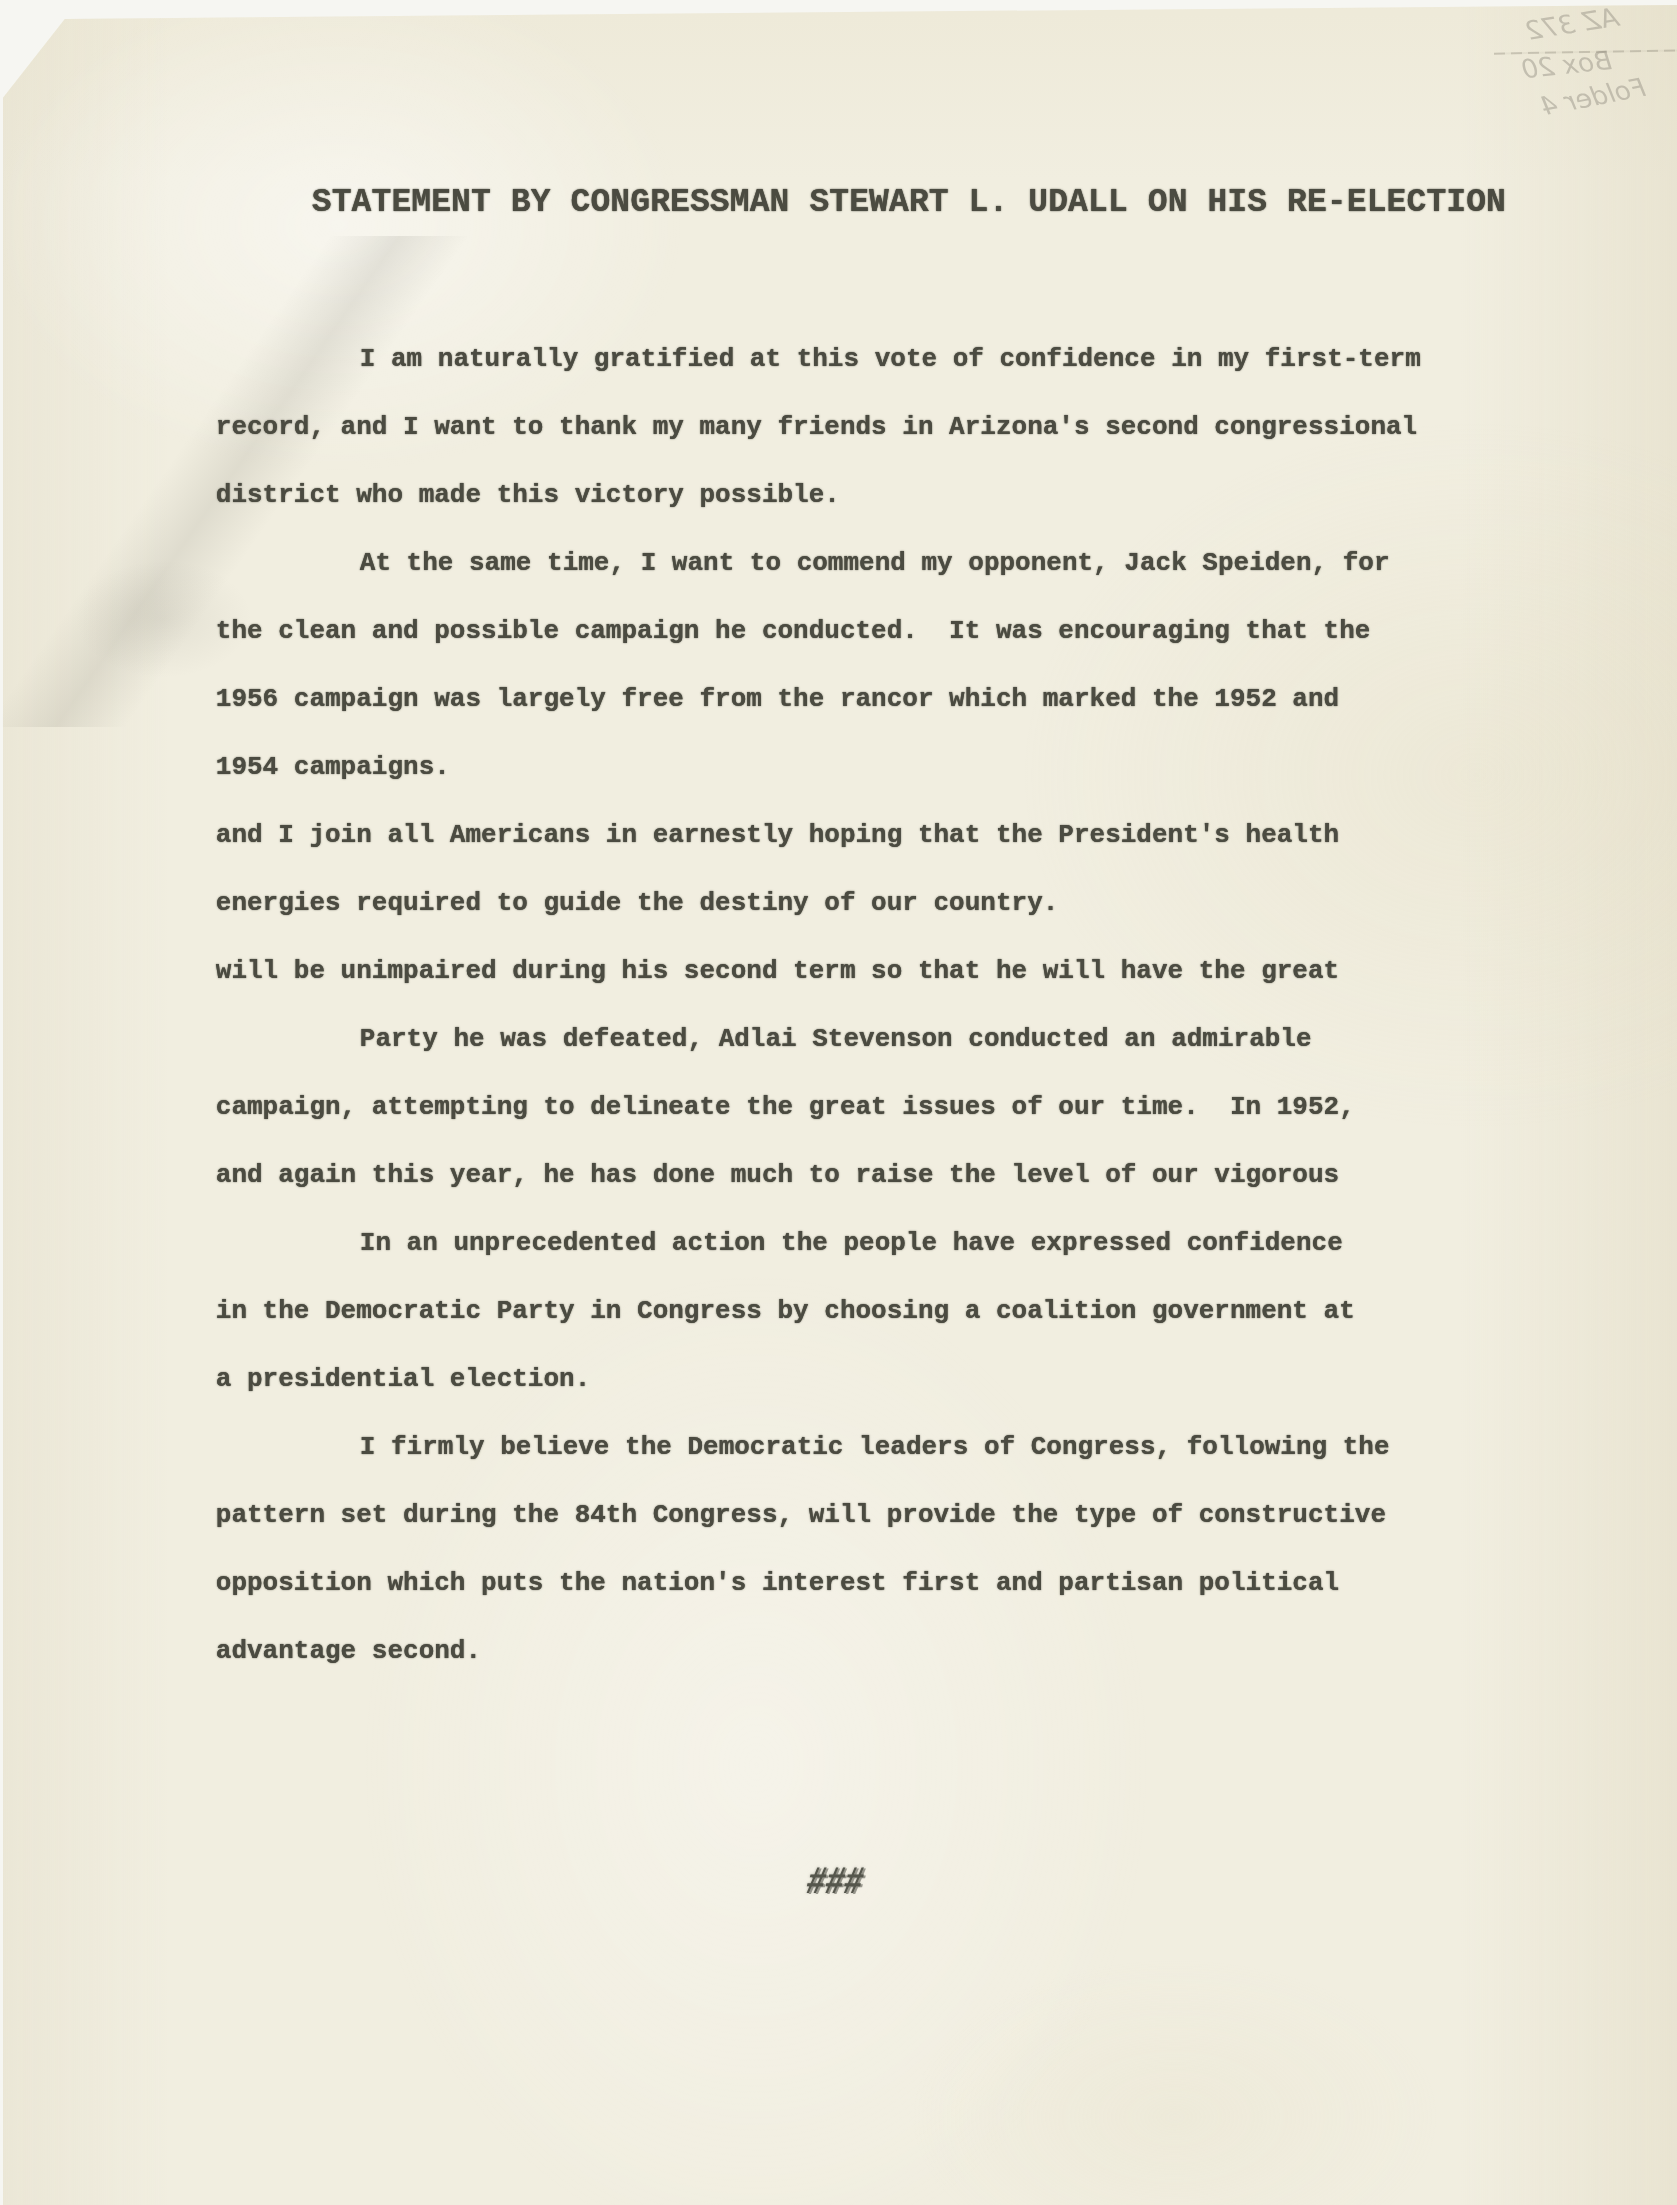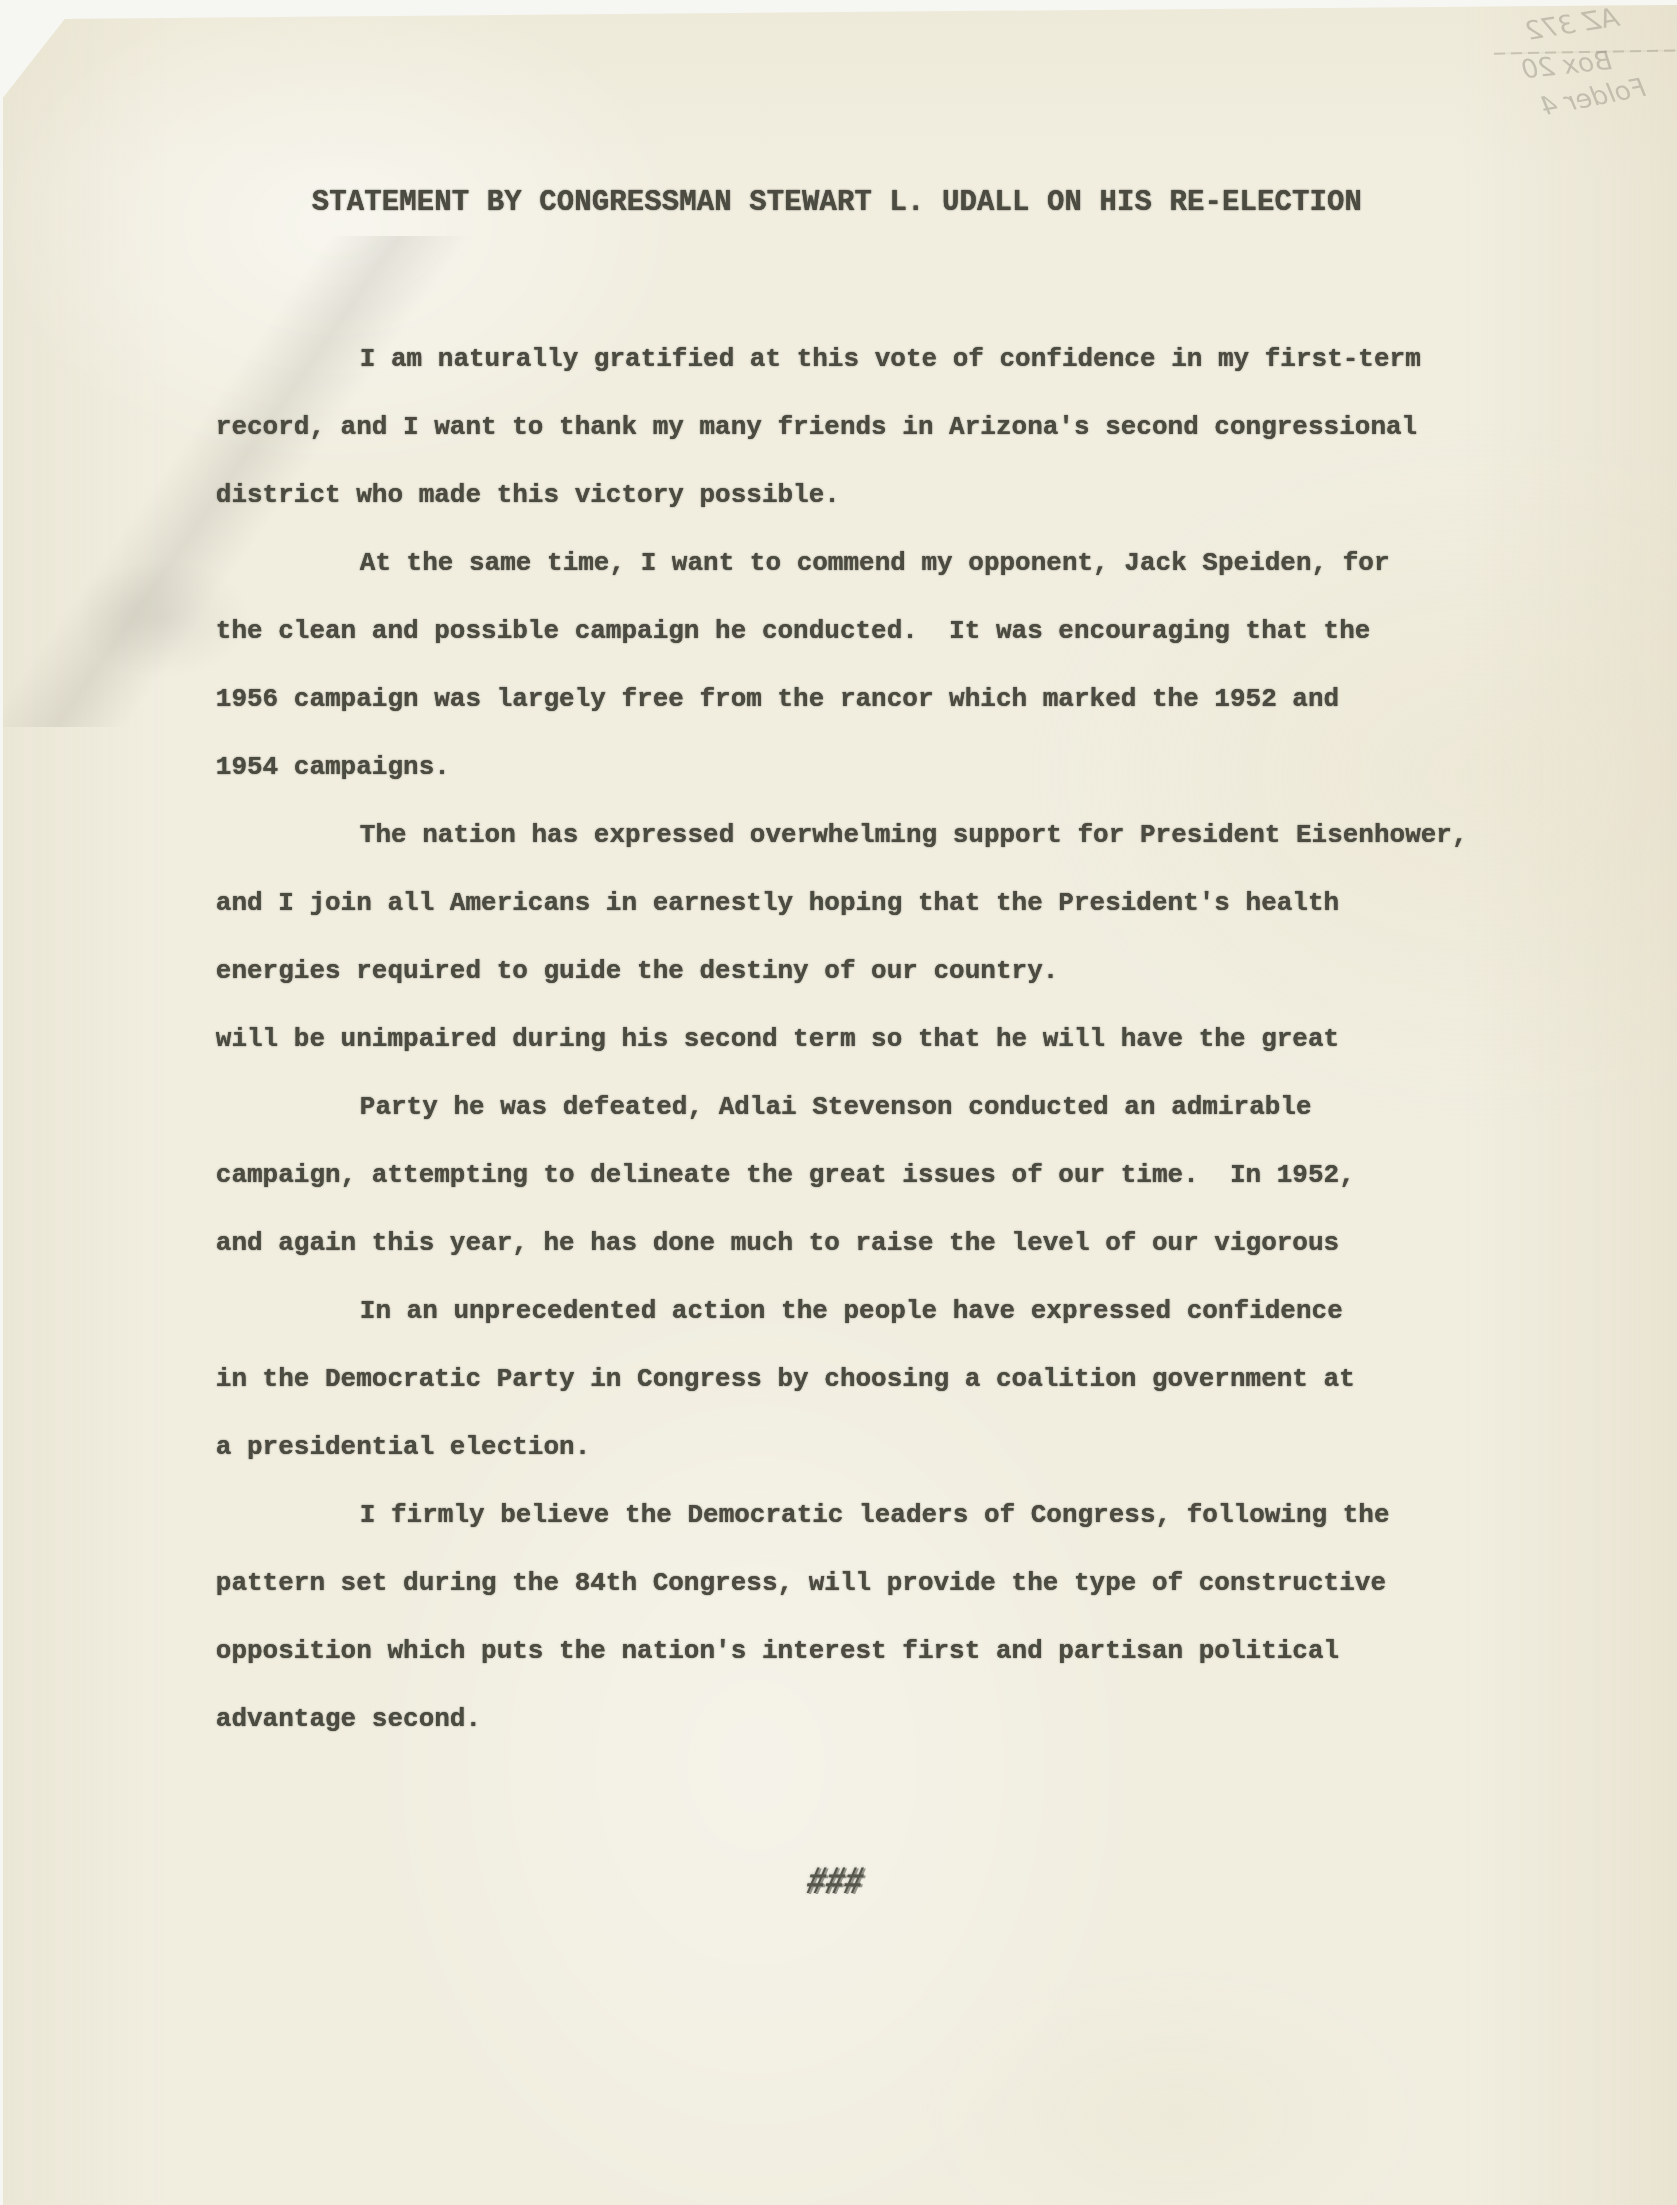--- a/index.html
+++ b/index.html
@@ -32,21 +32,21 @@
     position: absolute;
     left: -42px; top: 231px; width: 533px; height: 491px;
     background:
       linear-gradient(125deg, transparent 42%, rgba(110,108,96,0.14) 50%, transparent 58%),
       radial-gradient(ellipse 126px 84px at 38% 78%, rgba(105,103,92,0.10), transparent 70%);
     pointer-events: none;
   }
   .title {
     position: absolute;
     left: 309px; top: 177px;
-    font-size: 29px; font-weight: 700;
+    font-size: 33px; font-weight: 700;
     line-height: 42px;
     letter-spacing: 0.1px;
     color: var(--ink);
     text-shadow: 0 0 2.1px rgba(74,74,62,0.65), 0 0 0.7px rgba(74,74,62,0.9);
     white-space: pre;
   }
   .body-text {
     position: absolute;
     left: 213px; top: 320px;
     width: 1388px;
@@ -109,21 +109,20 @@
   <h1 class="title">STATEMENT BY CONGRESSMAN STEWART L. UDALL ON HIS RE-ELECTION</h1>
 
   <div class="body-text">
       <div class="line indent">I am naturally gratified at this vote of confidence in my first-term</div>
       <div class="line">record, and I want to thank my many friends in Arizona's second congressional</div>
       <div class="line">district who made this victory possible.</div>
       <div class="line indent">At the same time, I want to commend my opponent, Jack Speiden, for</div>
       <div class="line">the clean and possible campaign he conducted.  It was encouraging that the</div>
       <div class="line">1956 campaign was largely free from the rancor which marked the 1952 and</div>
       <div class="line">1954 campaigns.</div>
-      <div class="line indent">The nation has expressed overwhelming support for President Eisenhower,</div>
       <div class="line">and I join all Americans in earnestly hoping that the President's health</div>
       <div class="line">energies required to guide the destiny of our country.</div>
       <div class="line">will be unimpaired during his second term so that he will have the great</div>
       <div class="line indent">Party he was defeated, Adlai Stevenson conducted an admirable</div>
       <div class="line">campaign, attempting to delineate the great issues of our time.  In 1952,</div>
       <div class="line">and again this year, he has done much to raise the level of our vigorous</div>
       <div class="line indent">In an unprecedented action the people have expressed confidence</div>
       <div class="line">in the Democratic Party in Congress by choosing a coalition government at</div>
       <div class="line">a presidential election.</div>
       <div class="line indent">I firmly believe the Democratic leaders of Congress, following the</div>

